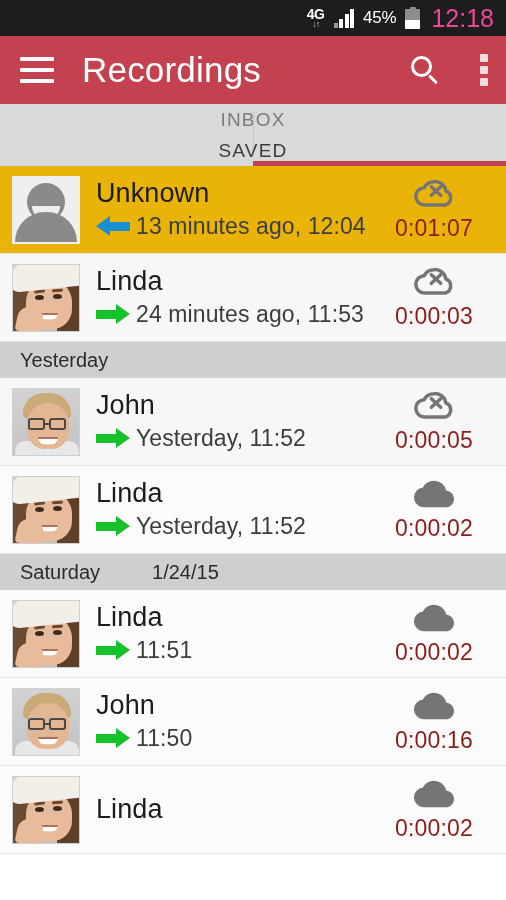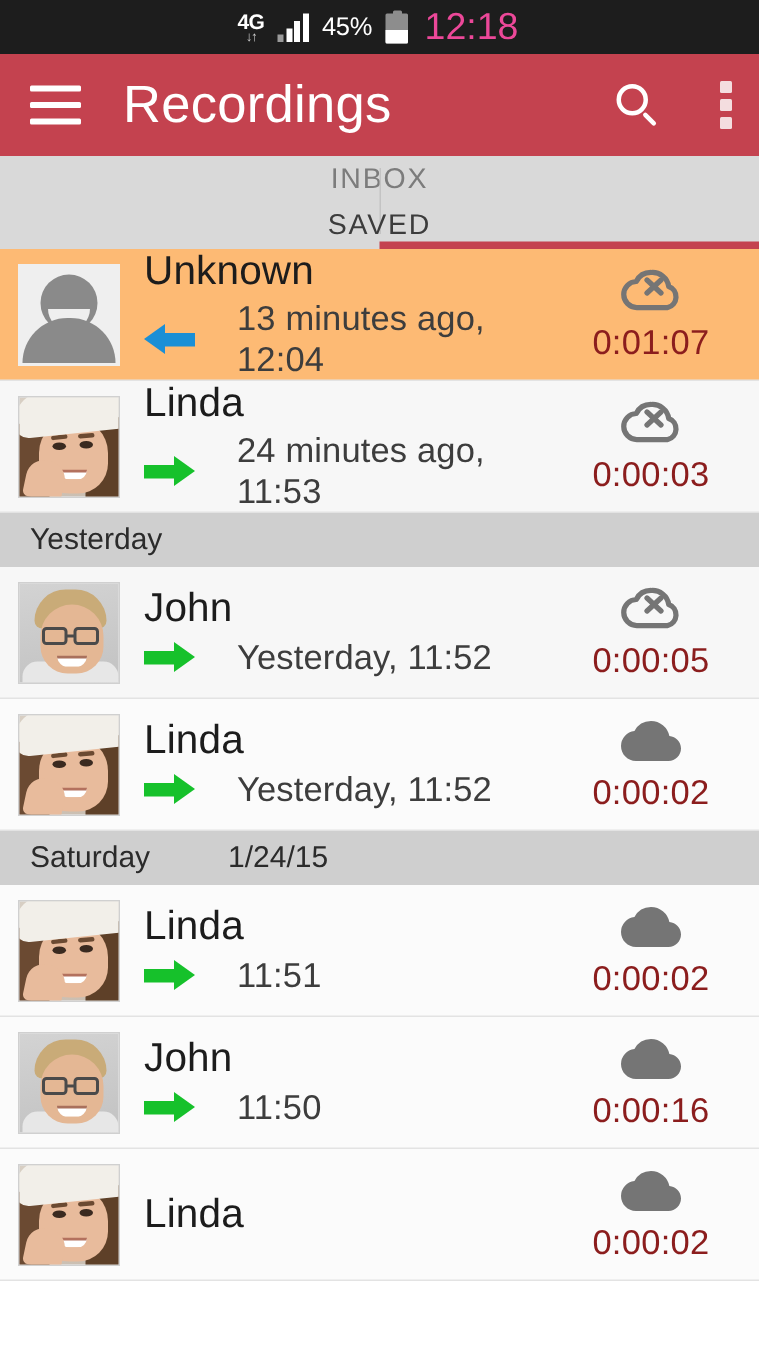--- a/index.html
+++ b/index.html
@@ -8,21 +8,21 @@
     font-family:"Liberation Sans", sans-serif;
     background:#ffffff;
     overflow:hidden;
     -webkit-font-smoothing:antialiased;
   }
   .phone { width:506px; height:900px; position:relative; background:#fff; }
 
   
   .statusbar {
     height:36px; background:#1d1d1d; color:#e8e8e8;
-    display:flex; align-items:center; justify-content:center;
+    display:flex; align-items:center; justify-content:flex-end;
     padding:0 12px 0 10px;
   }
   .sb-right { display:flex; align-items:center; gap:9px; }
   .net { display:flex; flex-direction:column; align-items:center; line-height:1; }
   .net-label { font-size:14px; font-weight:bold; letter-spacing:-0.5px; color:#fff; }
   .net-arrows { font-size:9px; margin-top:-1px; color:#cfcfcf; letter-spacing:-1px; }
   .signal { display:flex; align-items:flex-end; gap:1.5px; height:20px; }
   .signal i { width:4px; background:#9a9a9a; display:block; }
   .signal i.on { background:#ffffff; }
   .signal i:nth-child(1){height:5px;}
@@ -67,21 +67,21 @@
   .section-header {
     height:36px; background:#cfcfcf; display:flex; align-items:center;
     padding-left:20px; font-size:20px; color:#2b2b2b; gap:52px;
   }
   .section-header .sh-date { color:#2b2b2b; }
 
   .row {
     height:88px; display:flex; align-items:center; padding:0 16px 0 12px;
     border-bottom:1px solid #e3e3e3; position:relative;
   }
-  .row.shade-a { background:#fdba74; }
+  .row.shade-a { background:#eab308; }
   .row.shade-b { background:#f7f7f7; }
   .row.shade-c { background:#fbfbfb; }
 
   .avatar { width:68px; height:68px; flex:0 0 68px; position:relative; overflow:hidden; background:#d6d6d6; }
   .avatar.photo { border:1px solid #d0d0d0; }
 
   
   .av-unknown { background:#efefef; }
   .av-unknown .head { position:absolute; left:50%; top:7px; width:38px; height:38px; margin-left:-19px; background:#8a8a8a; border-radius:50%; }
   .av-unknown .smile { position:absolute; left:50%; top:30px; width:28px; height:14px; margin-left:-14px; background:#efefef; border-radius:0 0 14px 14px; }
@@ -105,21 +105,21 @@
   .av-john .hair { position:absolute; left:10px; top:4px; width:48px; height:26px; background:#c9ab78; border-radius:24px 24px 6px 6px; }
   .av-john .face { position:absolute; left:14px; top:14px; width:42px; height:46px; background:#e4b794; border-radius:21px 21px 18px 18px; }
   .av-john .glass-l { position:absolute; left:15px; top:29px; width:17px; height:12px; border:2.5px solid #4a4a4a; border-radius:3px; }
   .av-john .glass-r { position:absolute; left:36px; top:29px; width:17px; height:12px; border:2.5px solid #4a4a4a; border-radius:3px; }
   .av-john .bridge { position:absolute; left:31px; top:34px; width:6px; height:2.5px; background:#4a4a4a; }
   .av-john .mouth { position:absolute; left:25px; top:48px; width:20px; height:8px; background:#fff; border-radius:0 0 10px 10px; border-top:2px solid #a9705c; }
   .av-john .shirt { position:absolute; left:2px; bottom:0; width:64px; height:14px; background:#e7e7e7; border-radius:10px 10px 0 0; }
 
   .row-main { flex:1; margin-left:16px; display:flex; flex-direction:column; justify-content:center; gap:1px; }
   .row-name { font-size:27px; color:#1c1c1c; line-height:1.05; letter-spacing:0.1px; }
-  .row-sub { display:flex; align-items:center; gap:28px; margin-top:4px; }
+  .row-sub { display:flex; align-items:center; gap:6px; margin-top:4px; }
 
   .arrow { width:34px; height:20px; position:relative; flex:0 0 34px; }
   .arrow .shaft { position:absolute; top:6px; width:22px; height:9px; }
   .arrow .head2 { position:absolute; top:0; width:0; height:0; border-top:10px solid transparent; border-bottom:10px solid transparent; }
   .arrow.out .shaft { left:0; background:#16c12b; }
   .arrow.out .head2 { left:20px; border-left:14px solid #16c12b; }
   .arrow.in .shaft { right:0; background:#1a8fd6; }
   .arrow.in .head2 { right:20px; border-right:14px solid #1a8fd6; }
 
   .row-time { font-size:23px; color:#3d3d3d; letter-spacing:0.1px; }

